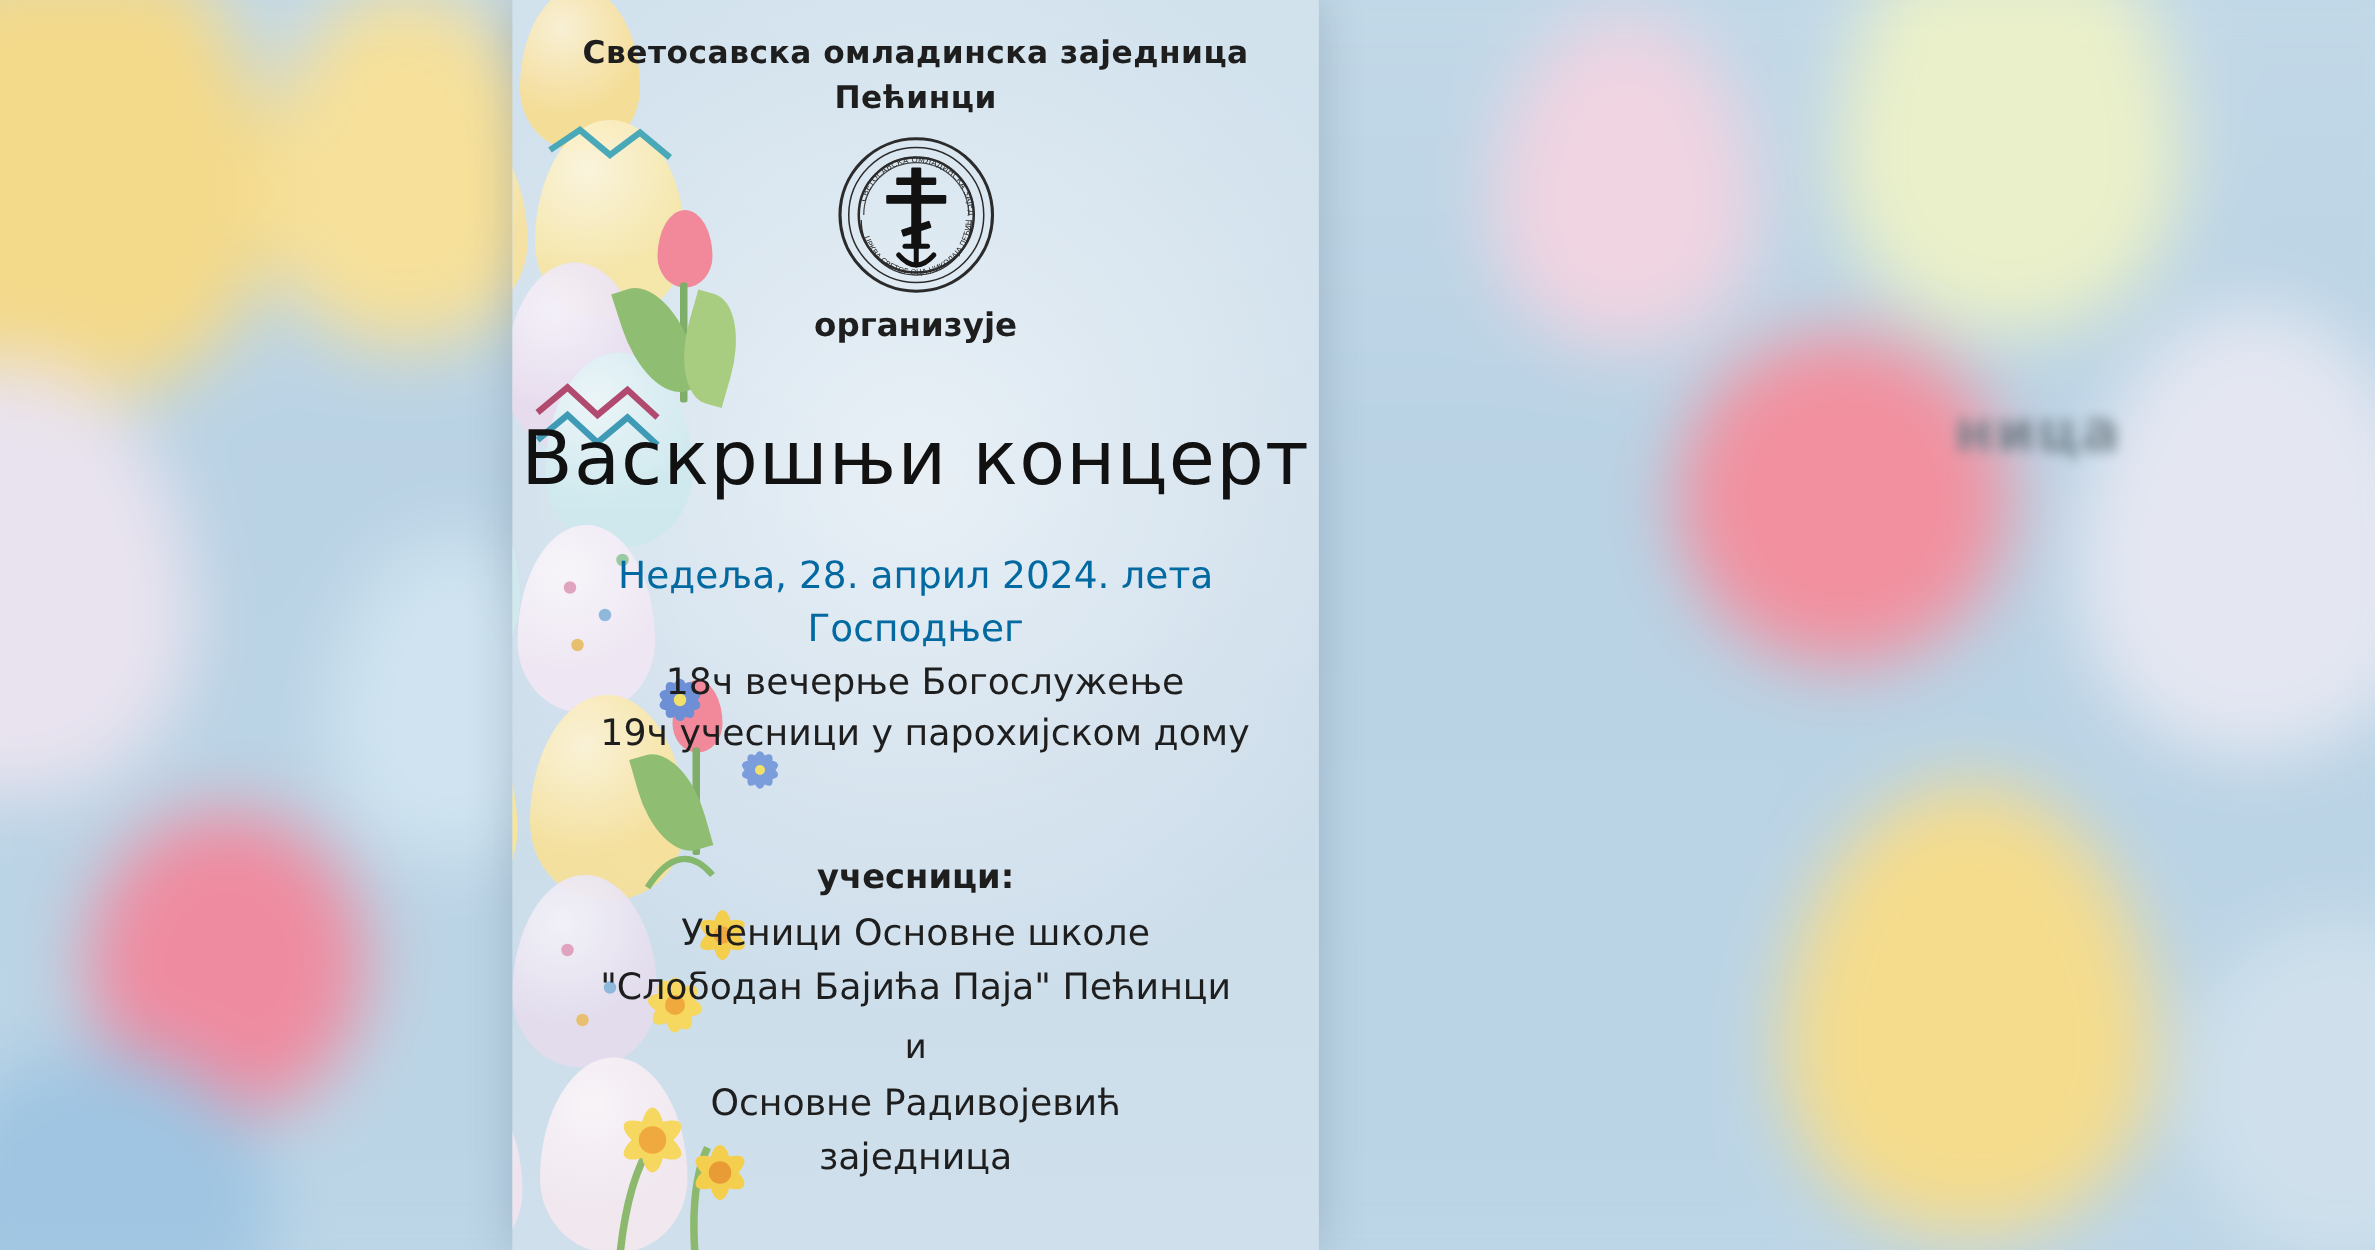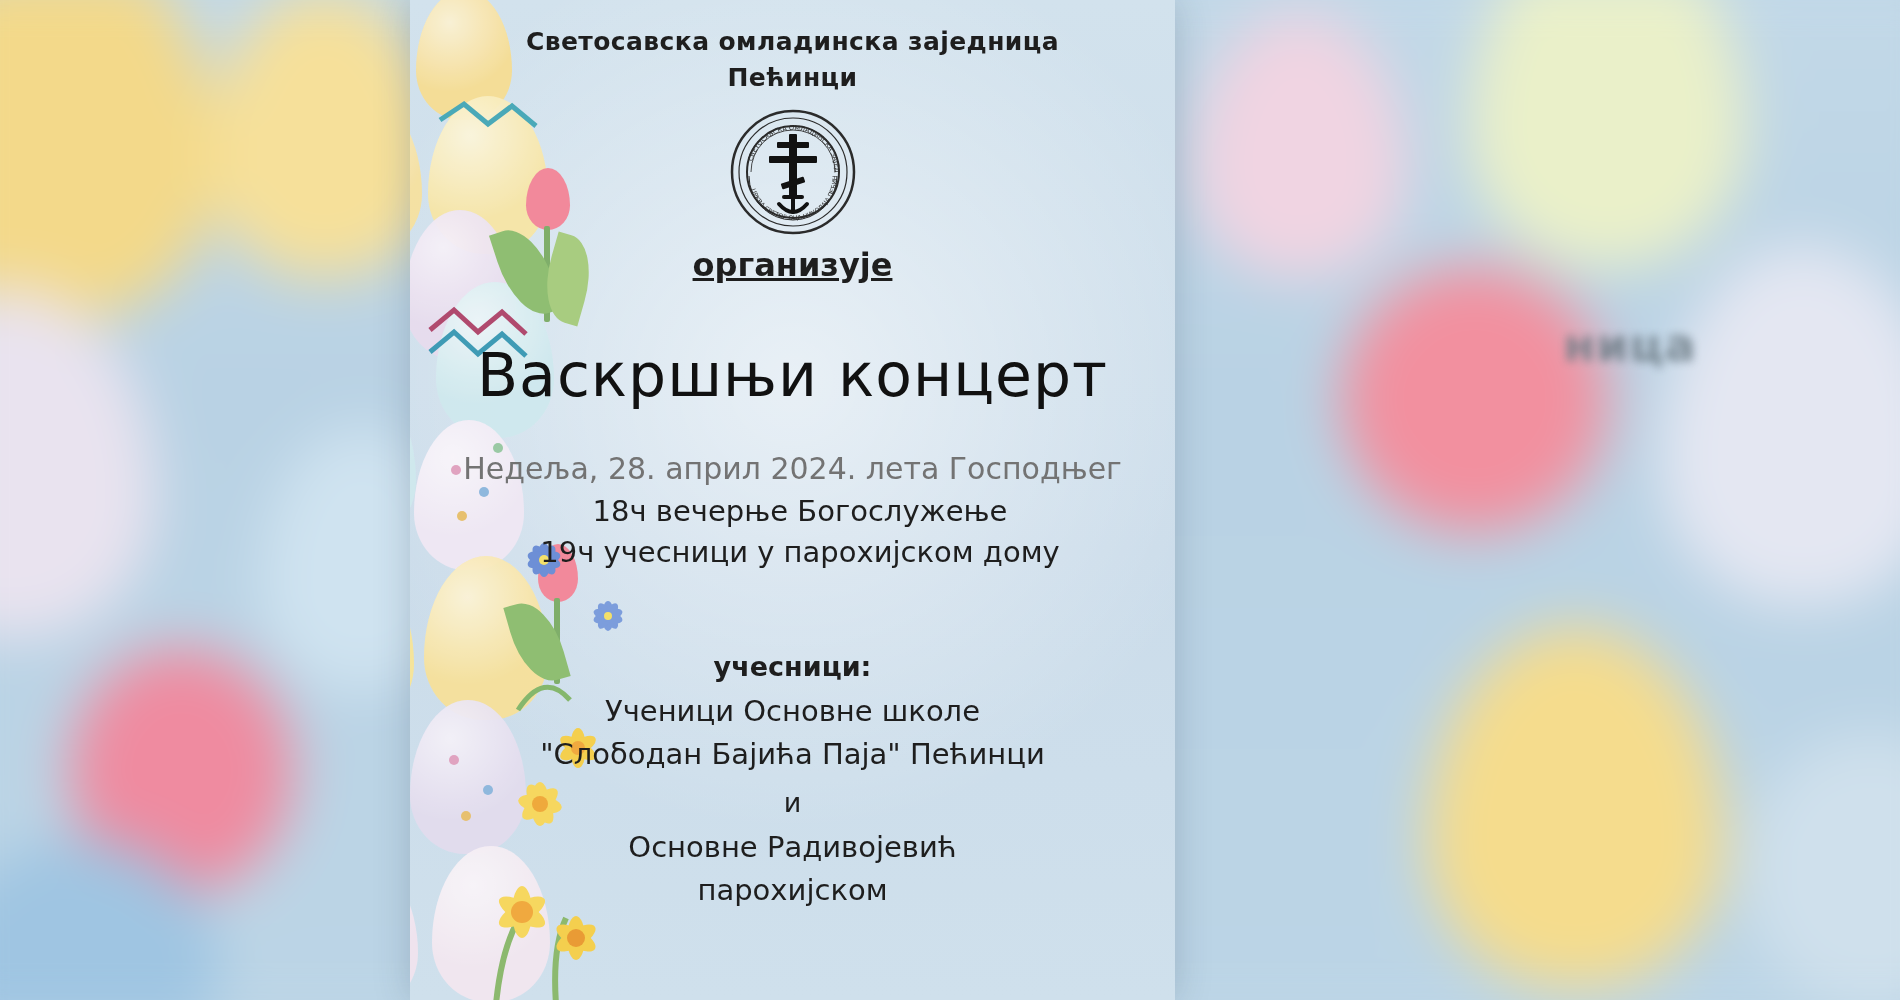--- a/index.html
+++ b/index.html
@@ -37,21 +37,21 @@
     filter: blur(5px);
     opacity: .85;
     white-space: nowrap;
   }
 
   
   .poster {
     position: absolute;
     left: 410px;
     top: 0;
-    width: 765px;
+    width: 645px;
     height: 1000px;
     background: #cfe0ec;
     overflow: hidden;
     box-shadow: 0 0 34px rgba(40,60,80,.22);
   }
   .paper-tint {
     position: absolute; inset: 0;
     background:
       radial-gradient(circle at 50% 38%, rgba(255,255,255,.55) 0%, rgba(255,255,255,0) 62%),
       linear-gradient(180deg,#d2e2ed 0%, #cbdcea 55%, #cfe0ec 100%);
@@ -89,37 +89,36 @@
     letter-spacing: .4px;
     line-height: 1.28;
     margin-top: 26px;
   }
   .seal-wrap {
     margin: 14px auto 0;
     width: 128px; height: 128px;
     position: relative;
   }
   .organizes {
-    font-size: 32px;
+    font-size: 26px;
     font-weight: 700;
     margin-top: 10px;
-    text-decoration: underline;
   }
   .title {
     font-size: 60px;
     font-weight: 400;
     letter-spacing: 1px;
     margin-top: 56px;
     color: #111;
   }
   .dateline {
     font-size: 30px;
     margin-top: 38px;
     line-height: 1.42;
-    color: #737373;
+    color: #0369a1;
   }
   .sub1, .sub2 { font-size: 29px; line-height: 1.42; padding-left: 15px; }
   .participants-label {
     font-size: 27px;
     font-weight: 700;
     margin-top: 78px;
   }
   .participants {
     font-size: 29px;
     line-height: 1.5;
@@ -294,15 +293,15 @@
 
     <div class="dateline">Недеља, 28. април 2024. лета Господњег</div>
     <div class="sub1">18ч вечерње Богослужење</div>
     <div class="sub2">19ч учесници у парохијском дому</div>
 
     <div class="participants-label">учесници:</div>
     <div class="participants">Ученици Основне школе</div>
     <div class="participants" style="margin-top:0;">"Слободан Бајића Паја" Пећинци</div>
     <div class="spacer-and" style="margin-top:10px;">и</div>
     <div class="participants">Основне Радивојевић</div>
-    <div class="participants" style="margin-top:0;">парохијском</div>
+    <div class="participants" style="margin-top:0;">заједница</div>
   </div>
 </div>
 
 </body></html>

